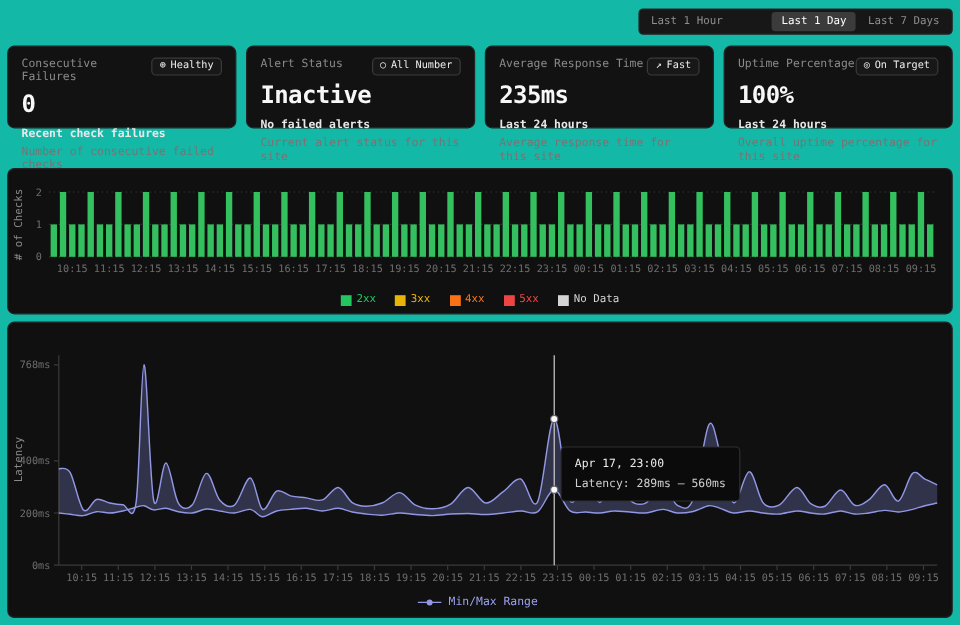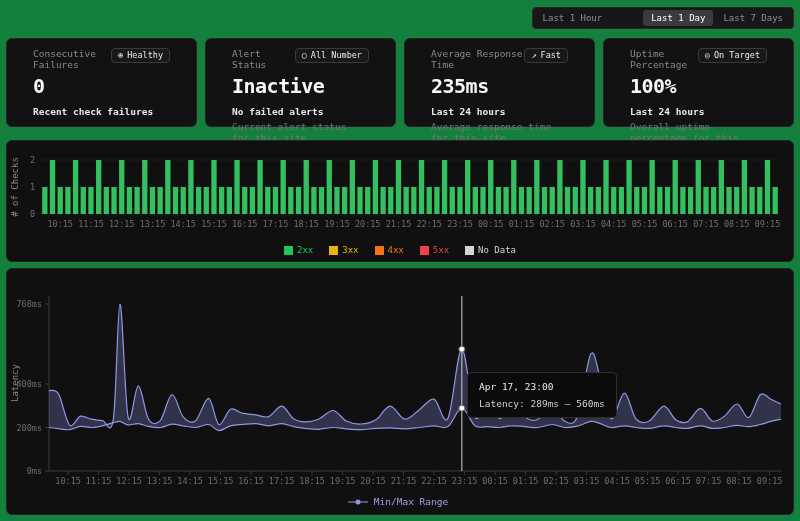--- a/index.html
+++ b/index.html
@@ -1,28 +1,28 @@
 <!DOCTYPE html>
 <html><head>
 <meta charset="utf-8">
 <style>
   html,body{margin:0;padding:0;background:#0a0a0a;}
-  .stage{position:relative;width:800px;height:521px;background:#15803d;overflow:hidden;
+  .stage{position:relative;width:800px;height:521px;background:#14b8a6;overflow:hidden;
          font-family:"DejaVu Sans Mono","Liberation Mono",monospace;color:#e5e5e5;}
   
   .range-group{position:absolute;top:7px;right:6px;display:flex;gap:2px;background:#171717;
                border:1px solid #272727;border-radius:4px;padding:2px;}
   .range-btn{font-family:inherit;font-size:9px;color:#8f8f8f;background:transparent;border:none;
              border-radius:3px;padding:3px 8px;cursor:pointer;white-space:nowrap;}
   .range-btn.active{background:#3b3b3b;color:#ffffff;margin-left:31px;}
   
   .cards{position:absolute;top:38px;left:6px;right:6px;display:grid;
          grid-template-columns:repeat(4,1fr);gap:8px;}
-  .card{background:#121212;border:1px solid #242424;border-radius:6px;padding:9px 26px;
-        height:89px;box-sizing:border-box;}
+  .card{background:#121212;border:1px solid #242424;border-radius:6px;padding:9px 11px;
+        height:69px;box-sizing:border-box;}
   .card-head{display:flex;justify-content:space-between;align-items:flex-start;}
   .card-title{font-size:9.5px;color:#8a8a8a;}
   .badge{font-size:8.5px;color:#ececec;border:1px solid #3a3a3a;background:#181818;
          border-radius:4px;padding:1px 6px 2px;display:flex;gap:4px;align-items:center;white-space:nowrap;}
   .badge .bicon{font-size:8.5px;line-height:1;}
   .card-value{font-size:20px;font-weight:bold;color:#f7f7f7;margin-top:4px;letter-spacing:-0.5px;}
   .card-sub{font-size:9.5px;font-weight:bold;color:#e9e9e9;margin-top:8px;}
   .card-desc{font-size:9.5px;color:#757575;margin-top:4px;}
   
   .panel{position:absolute;left:6px;right:6px;background:#101011;border:1px solid #242424;border-radius:6px;}
@@ -53,20 +53,21 @@
       <div class="card">
         <div class="card-head">
           <div class="card-title">Consecutive Failures</div>
           <div class="badge">
             <span class="bicon">⊕</span>
             <span>Healthy</span>
           </div>
         </div>
         <div class="card-value">0</div>
         <div class="card-sub">Recent check failures</div>
+        <div class="card-desc">Number of consecutive failed checks</div>
       </div>
       <div class="card">
         <div class="card-head">
           <div class="card-title">Alert Status</div>
           <div class="badge">
             <span class="bicon">○</span>
             <span>All Number</span>
           </div>
         </div>
         <div class="card-value">Inactive</div>

